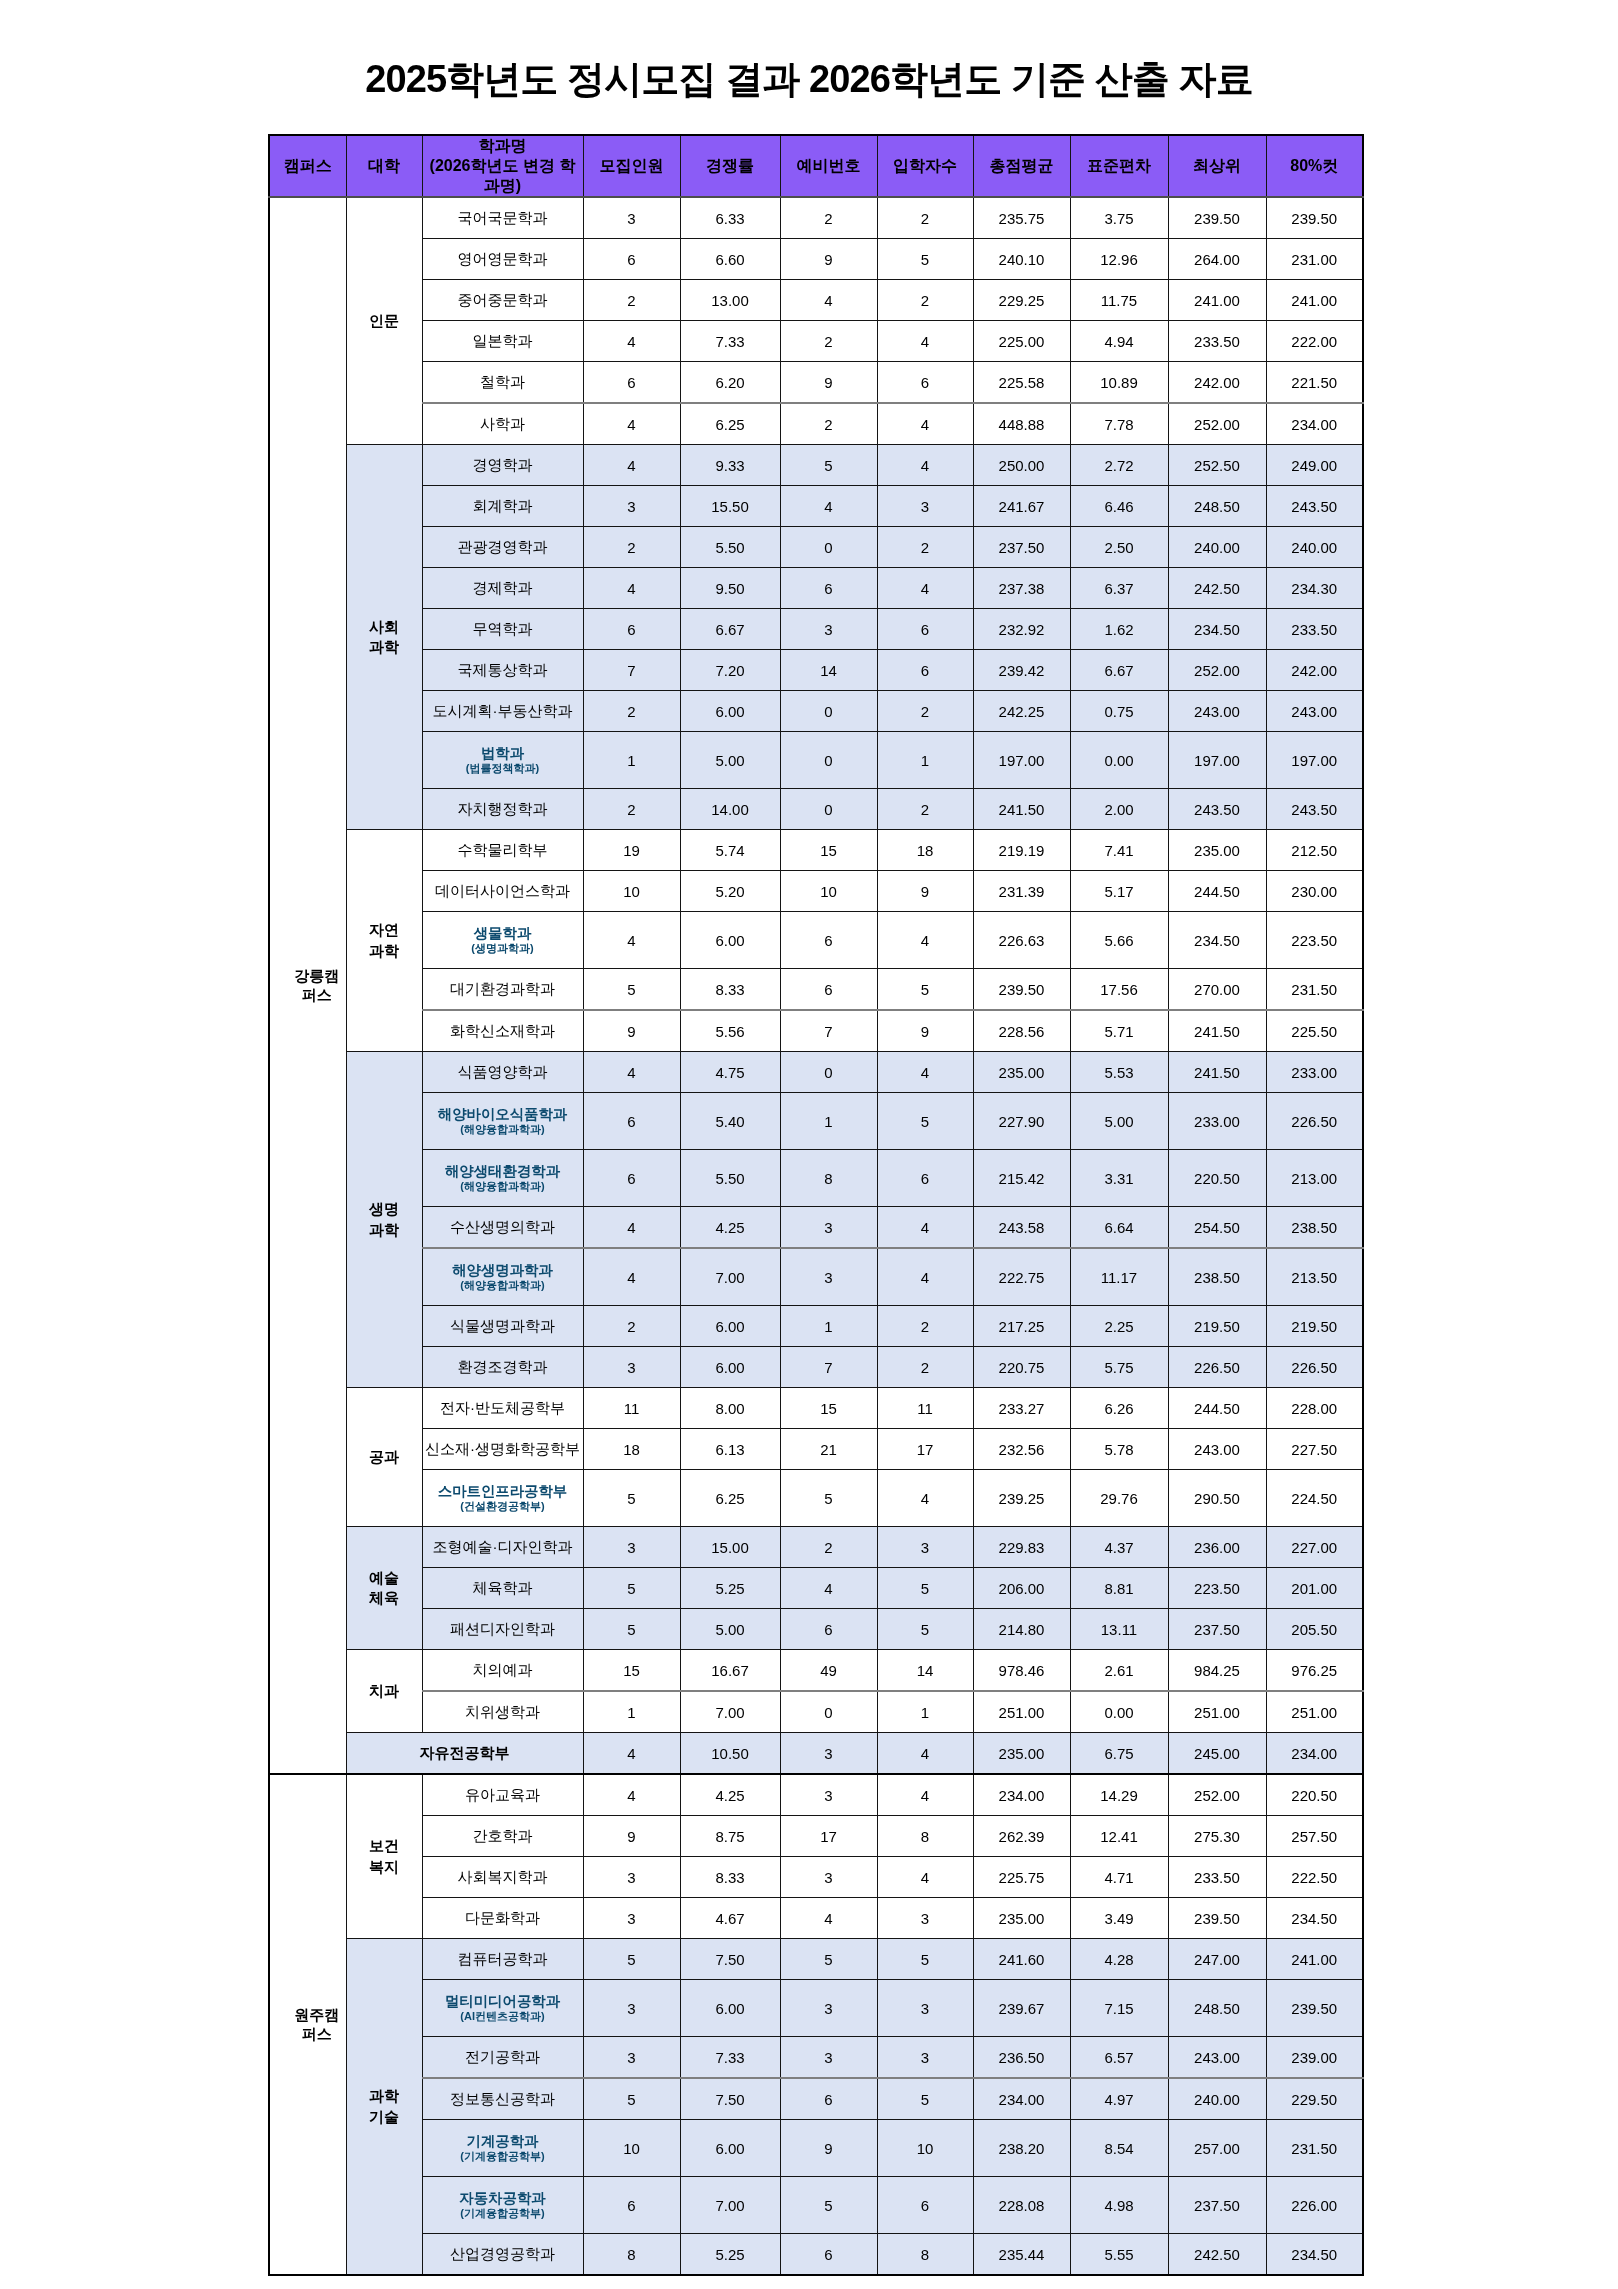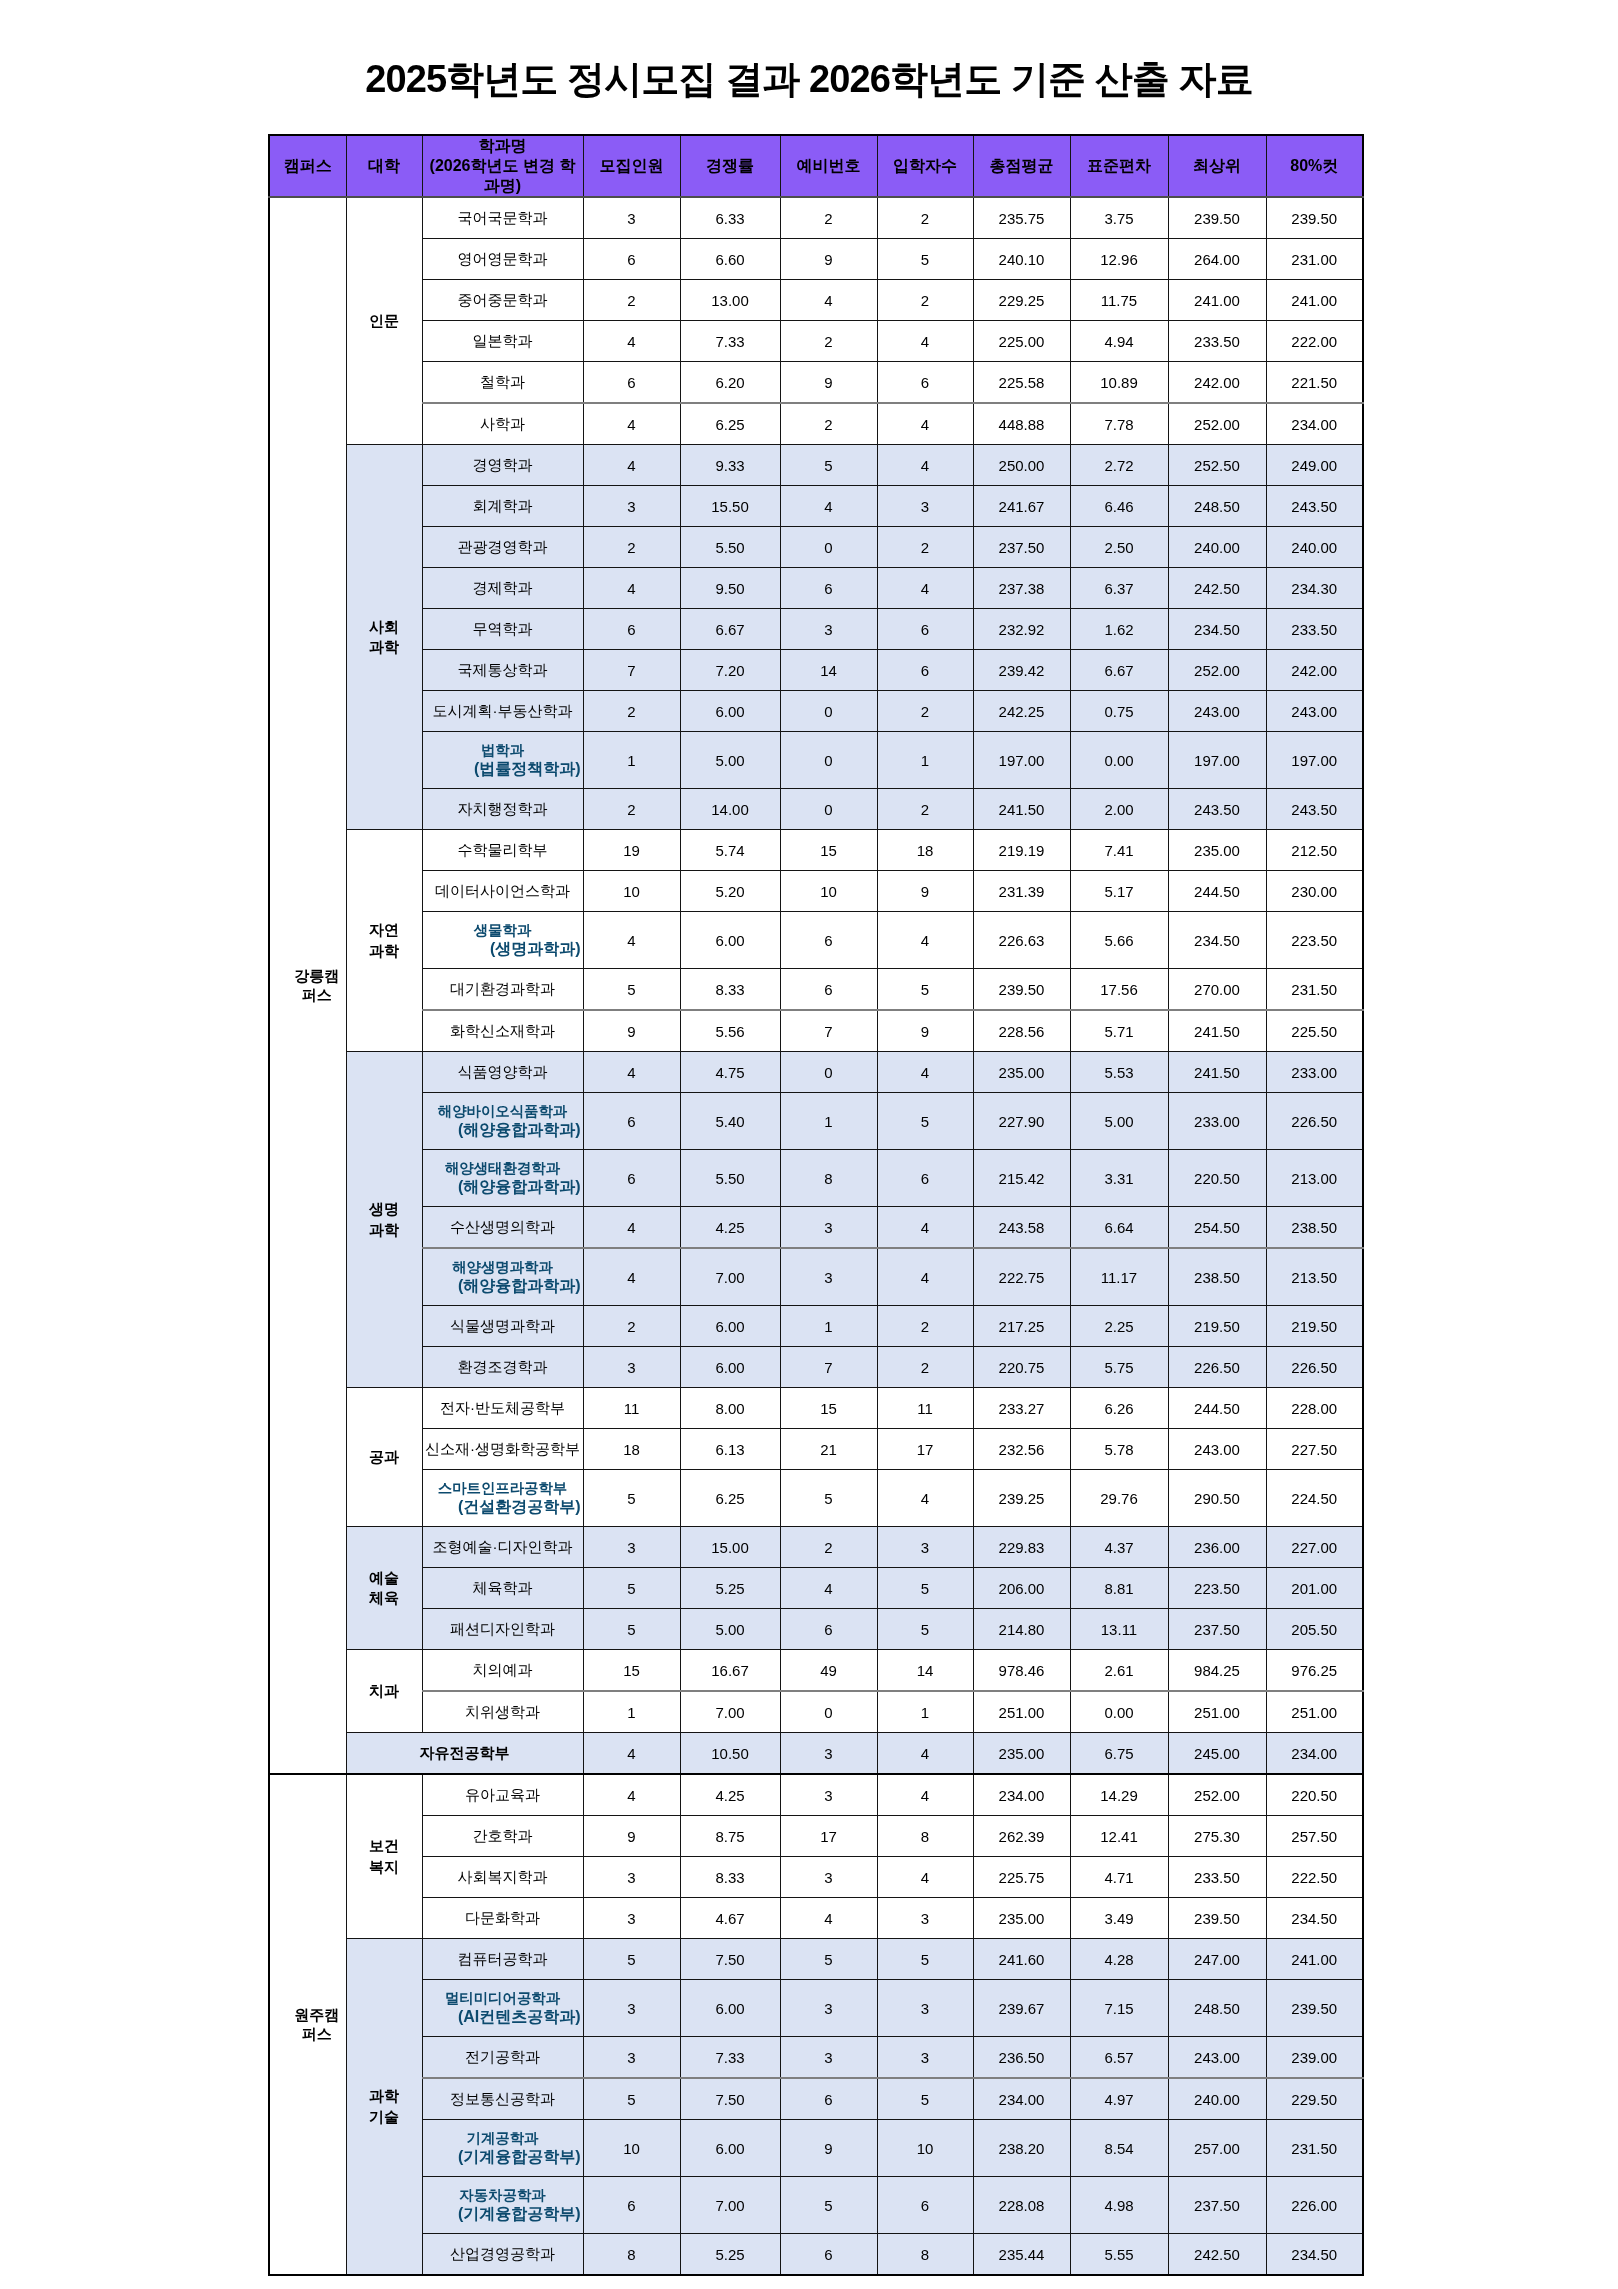--- a/index.html
+++ b/index.html
@@ -14,21 +14,21 @@
   .sheet thead th{background:#8b5cf6;font-size:16px;font-weight:700;height:48px;line-height:1.25;}
   .sheet thead{border-bottom:2.8px solid #4d4d4d;}
   .sheet thead .sub{font-size:16px;font-weight:700;}
   .sheet tbody td{font-size:15px;height:40px;background:#ffffff;}
   .sheet tbody tr.tall td{height:56px;}
   .sheet tbody tr.banded td{background:#dbe3f3;}
   td.campus-cell{font-weight:700;font-size:16px;background:#ffffff !important;padding-left:20px;}
   td.college-cell,td.college-merged-cell{font-weight:700;font-size:16px;white-space:pre-line;line-height:1.35;}
   td.department-name-cell{font-size:15px;line-height:1.25;}
   td.department-name-cell.red{color:#0c4a6e;font-weight:700;font-size:14.4px;}
-  td.department-name-cell .newname{font-size:16px;text-align:right;}
+  td.department-name-cell .newname{font-size:11px;}
   tr.page-break td{border-top:2.8px solid #7f7f7f;}
   tr.campus-start td{border-top:2.8px solid #000;}
 </style>
 </head>
 <body>
 
 <div class="page">
   <div class="title">2025학년도 정시모집 결과 2026학년도 기준 산출 자료</div>
 
   <table class="sheet">

